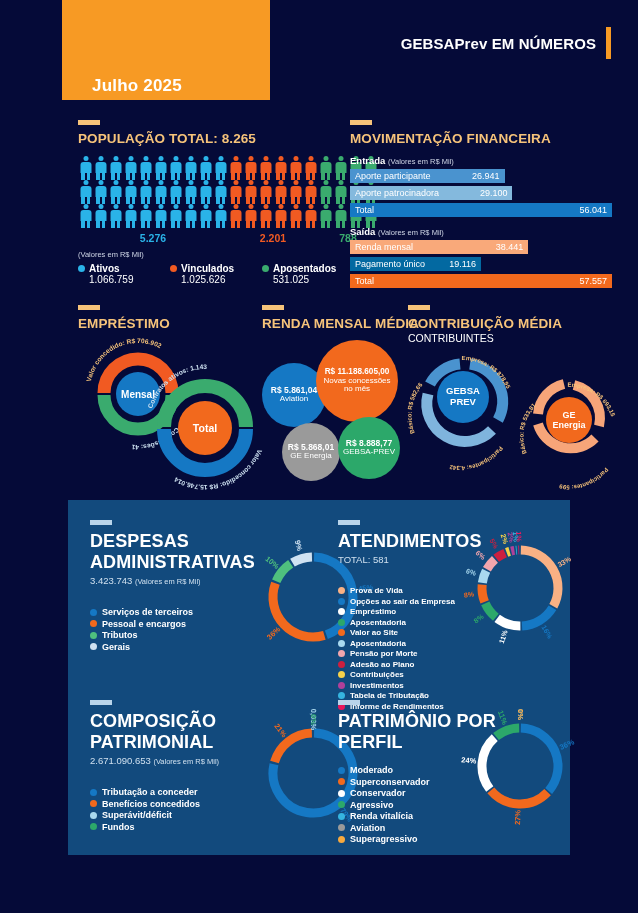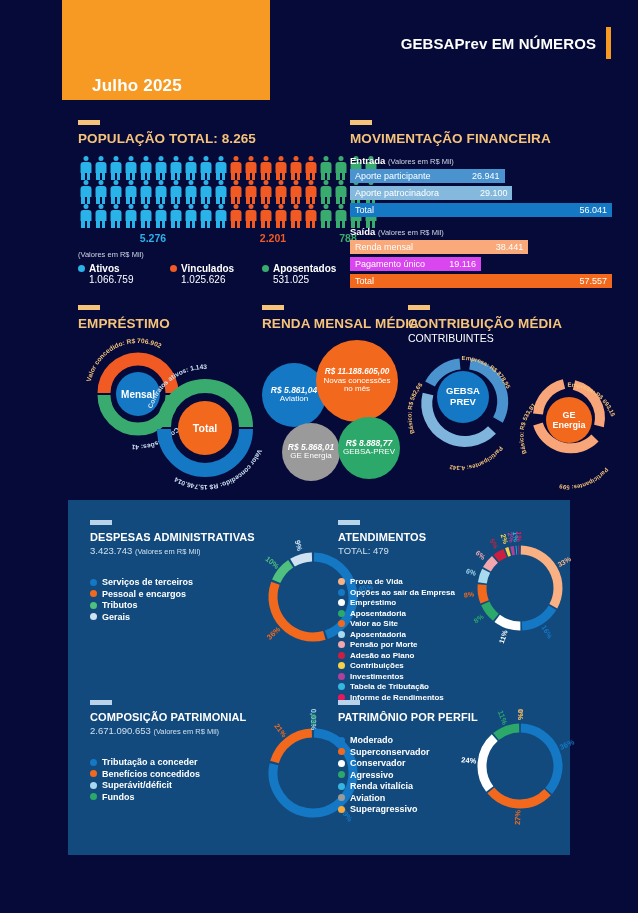--- a/index.html
+++ b/index.html
@@ -85,32 +85,32 @@
   
   #emprestimo { left: 78px; top: 305px; width: 185px; }
 
   
   #renda { left: 262px; top: 305px; width: 140px; }
   .bubble {
     position: absolute; border-radius: 50%; display: flex;
     flex-direction: column; align-items: center; justify-content: center;
     color: #ffffff; text-align: center; line-height: 1.08;
   }
-  .bubble .b-val { font-weight: bold; font-style: italic; }
+  .bubble .b-val { font-weight: bold; }
 
   
   #contribuicao { left: 408px; top: 305px; width: 225px; }
 
   
   .panel {
     position: absolute; left: 68px; top: 500px; width: 502px; height: 355px;
     background: #124a7d;
   }
   .pblock { position: absolute; }
-  .p-title { color: #ffffff; font-size: 11px; font-weight: bold; letter-spacing: .1px; }
+  .p-title { color: #ffffff; font-size: 18px; font-weight: bold; letter-spacing: .1px; }
   .p-sub { color: #cfe0ef; font-size: 9.5px; margin-top: 2px; }
   .p-sub .tiny { font-size: 7.5px; }
   .p-legend { margin-top: 21px; }
   .p-leg-row { display: flex; align-items: center; gap: 5px; margin-bottom: 1.5px; }
   .p-leg-row span.t { color: #ffffff; font-size: 9px; font-weight: bold; }
   .p-leg-row span.t.sm { font-size: 8px; }
 
   svg { display: block; overflow: visible; }
 </style>
 </head>
@@ -574,21 +574,21 @@
 
     <div class="fin-group-label">
       <span>Saída</span>
       <span class="small">(Valores em R$ Mil)</span>
     </div>
     <div id="saida-bars">
         <div class="fin-bar" style="width: 68%; background: rgb(249, 169, 122);">
           <span class="lbl">Renda mensal</span>
           <span class="val">38.441</span>
         </div>
-        <div class="fin-bar" style="width: 50%; background: #d946ef; text-align: right;">
+        <div class="fin-bar" style="width: 50%; background: #0369a1; text-align: right;">
           <span class="lbl">Pagamento único</span>
           <span class="val">19.116</span>
         </div>
         <div class="fin-bar" style="width: 100%; background: rgb(242, 105, 29);">
           <span class="lbl">Total</span>
           <span class="val">57.557</span>
         </div>
       </div>
   </div>
 
@@ -743,21 +743,21 @@
           <text x="107.84132622183986" y="46.63075612034765" text-anchor="middle" dominant-baseline="middle" font-size="7.5" font-weight="bold" font-family="&quot;Liberation Sans&quot;, sans-serif" fill="#1578c4" transform="rotate(-9 107.84132622183986 46.63075612034765)">45%</text>
           <text x="16.000178432954478" y="91.62327016718484" text-anchor="middle" dominant-baseline="middle" font-size="7.5" font-weight="bold" font-family="&quot;Liberation Sans&quot;, sans-serif" fill="#f2691d" transform="rotate(316.8 16.000178432954478 91.62327016718484)">36%</text>
           <text x="13.777541511495286" y="20.897816548445086" text-anchor="middle" dominant-baseline="middle" font-size="7.5" font-weight="bold" font-family="&quot;Liberation Sans&quot;, sans-serif" fill="#4fc07e" transform="rotate(399.6 13.777541511495286 20.897816548445086)">10%</text>
           <text x="40.07397582690122" y="3.6242878162835552" text-anchor="middle" dominant-baseline="middle" font-size="7.5" font-weight="bold" font-family="&quot;Liberation Sans&quot;, sans-serif" fill="#cfe2f2" transform="rotate(433.8 40.07397582690122 3.6242878162835552)">9%</text>
         </svg>
     </div>
 
     <div class="pblock" style="left:270px; top:20px; width:215px;">
       <div class="tick white"></div>
       <div class="p-title">ATENDIMENTOS</div>
-      <div class="p-sub">TOTAL: 479</div>
+      <div class="p-sub">TOTAL: 581</div>
       <div class="p-legend" id="leg-atendimentos">
           <div class="p-leg-row">
             <span class="dot" style="background:#f9b184"></span>
             <span class="t sm">Prova de Vida</span>
           </div>
           <div class="p-leg-row">
             <span class="dot" style="background:#1578c4"></span>
             <span class="t sm">Opções ao sair da Empresa</span>
           </div>
           <div class="p-leg-row">

